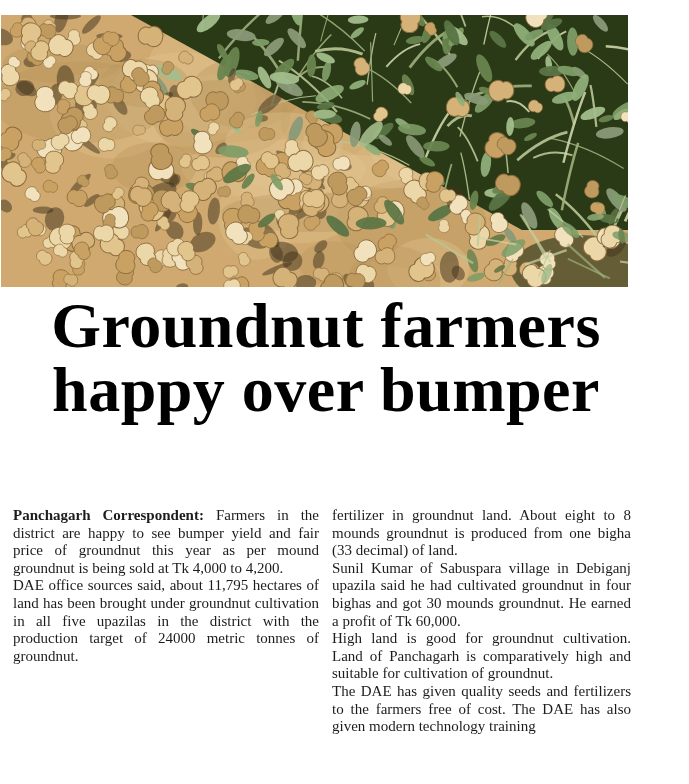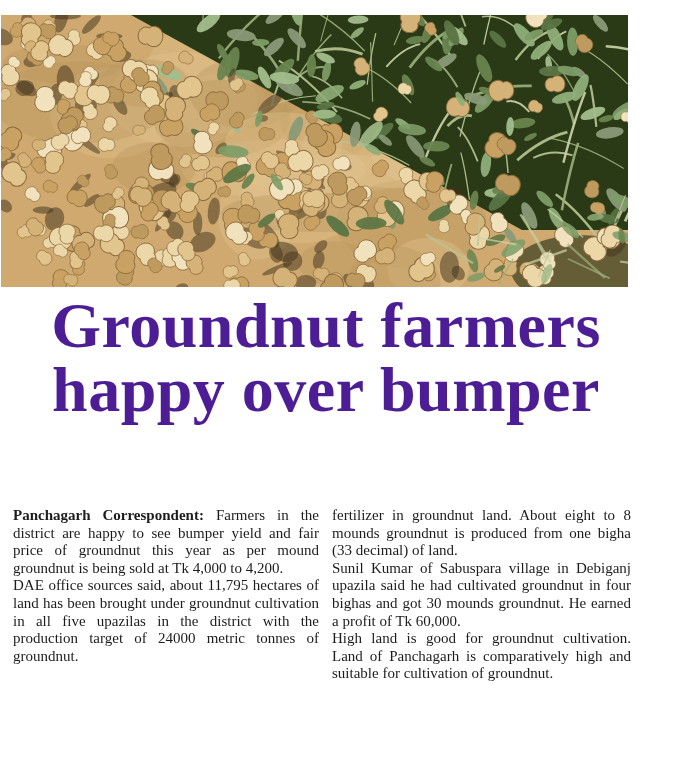--- a/index.html
+++ b/index.html
@@ -25,21 +25,21 @@
     left: 0;
     top: 294px;
     width: 652px;
     margin: 0;
     text-align: center;
     font-family: "Liberation Serif", serif;
     font-weight: bold;
     font-size: 64px;
     line-height: 64px;
     letter-spacing: 0.5px;
-    color: #4c1d95;
+    color: #000000;
   }
   .headline .hl { display: block; white-space: pre; }
   .columns {
     position: absolute;
     left: 13px;
     top: 507px;
     width: 618px;
     display: flex;
     gap: 13px;
   }
@@ -581,16 +581,17 @@
 
   <div class="columns">
     <div class="col">
         <p><b>Panchagarh Correspondent:</b> Farmers in the district are happy to see bumper yield and fair price of groundnut this year as per mound groundnut is being sold at Tk 4,000 to 4,200.</p>
         <p>DAE office sources said, about 11,795 hectares of land has been brought under groundnut cultivation in all five upazilas in the district with the production target of 24000 metric tonnes of groundnut.</p>
       </div>
     <div class="col col-right">
         <p>fertilizer in groundnut land. About eight to 8 mounds groundnut is produced from one bigha (33 decimal) of land.</p>
         <p>Sunil Kumar of Sabuspara village in Debiganj upazila said he had cultivated groundnut in four bighas and got 30 mounds groundnut. He earned a profit of Tk 60,000.</p>
         <p>High land is good for groundnut cultivation. Land of Panchagarh is comparatively high and suitable for cultivation of groundnut.</p>
+        <p>The DAE has given quality seeds and fertilizers to the farmers free of cost. The DAE has also given modern technology training</p>
       </div>
   </div>
 
 </div>
 
 </body></html>

